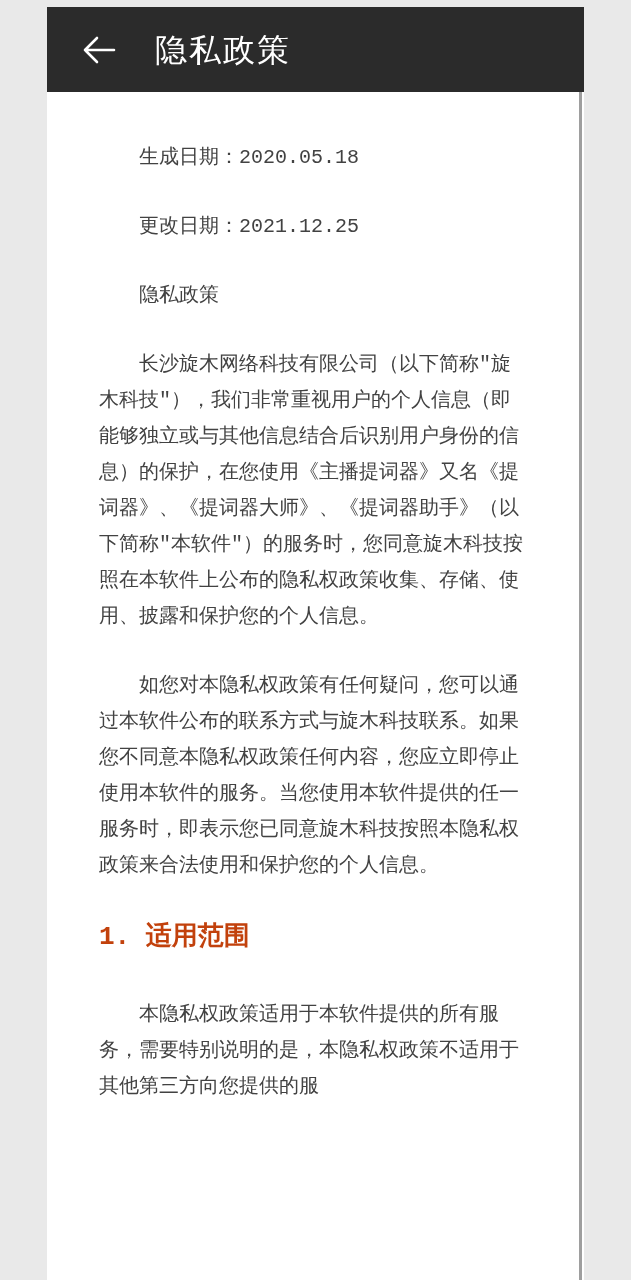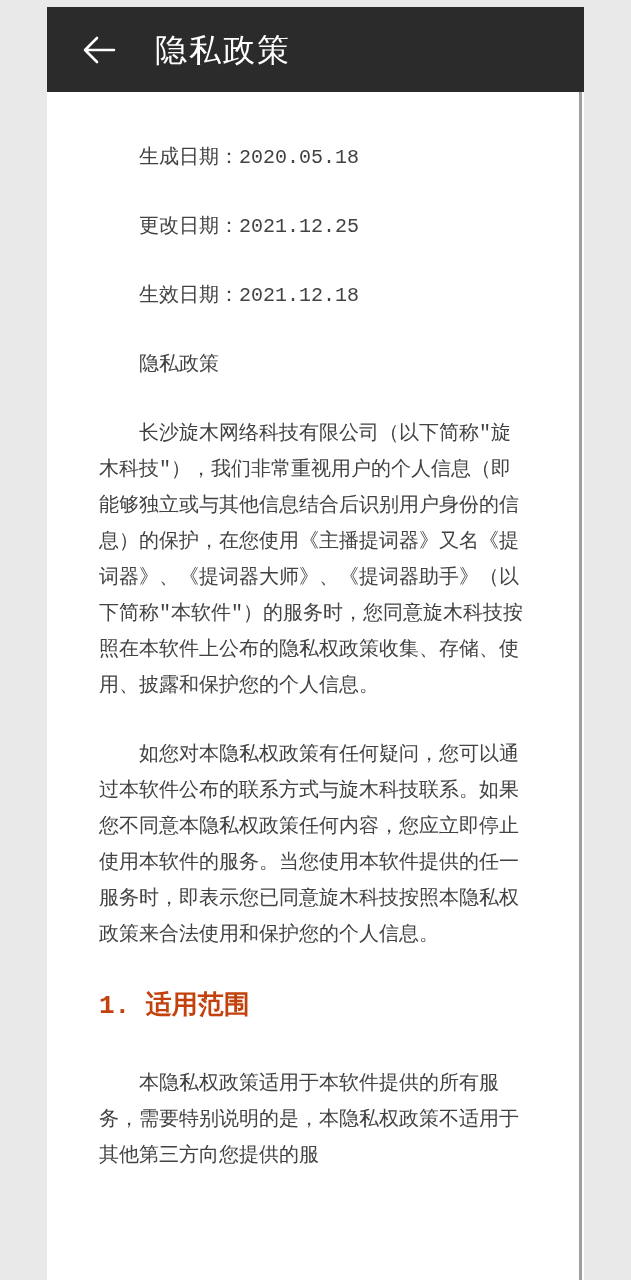--- a/index.html
+++ b/index.html
@@ -92,21 +92,20 @@
           <path d="M15 3 L3 15 L15 27 M3 15 H32" stroke="#ffffff" stroke-width="2.6" stroke-linecap="round" stroke-linejoin="round"></path>
         </svg>
       </span>
     </div>
     <h1>隐私政策</h1>
   </header>
 
   <main class="doc">
     <p>生成日期：2020.05.18</p>
     <p>更改日期：2021.12.25</p>
-    <p>生效日期：2021.12.18</p>
     <p>隐私政策</p>
 
     <p>长沙旋木网络科技有限公司（以下简称"旋木科技"），我们非常重视用户的个人信息（即能够独立或与其他信息结合后识别用户身份的信息）的保护，在您使用《主播提词器》又名《提词器》、《提词器大师》、《提词器助手》（以下简称"本软件"）的服务时，您同意旋木科技按照在本软件上公布的隐私权政策收集、存储、使用、披露和保护您的个人信息。</p>
     <p>如您对本隐私权政策有任何疑问，您可以通过本软件公布的联系方式与旋木科技联系。如果您不同意本隐私权政策任何内容，您应立即停止使用本软件的服务。当您使用本软件提供的任一服务时，即表示您已同意旋木科技按照本隐私权政策来合法使用和保护您的个人信息。</p>
 
     <h2>1. 适用范围</h2>
     <p>本隐私权政策适用于本软件提供的所有服务，需要特别说明的是，本隐私权政策不适用于其他第三方向您提供的服</p>
   </main>
 
   <div class="scrollbar-thumb"></div>

